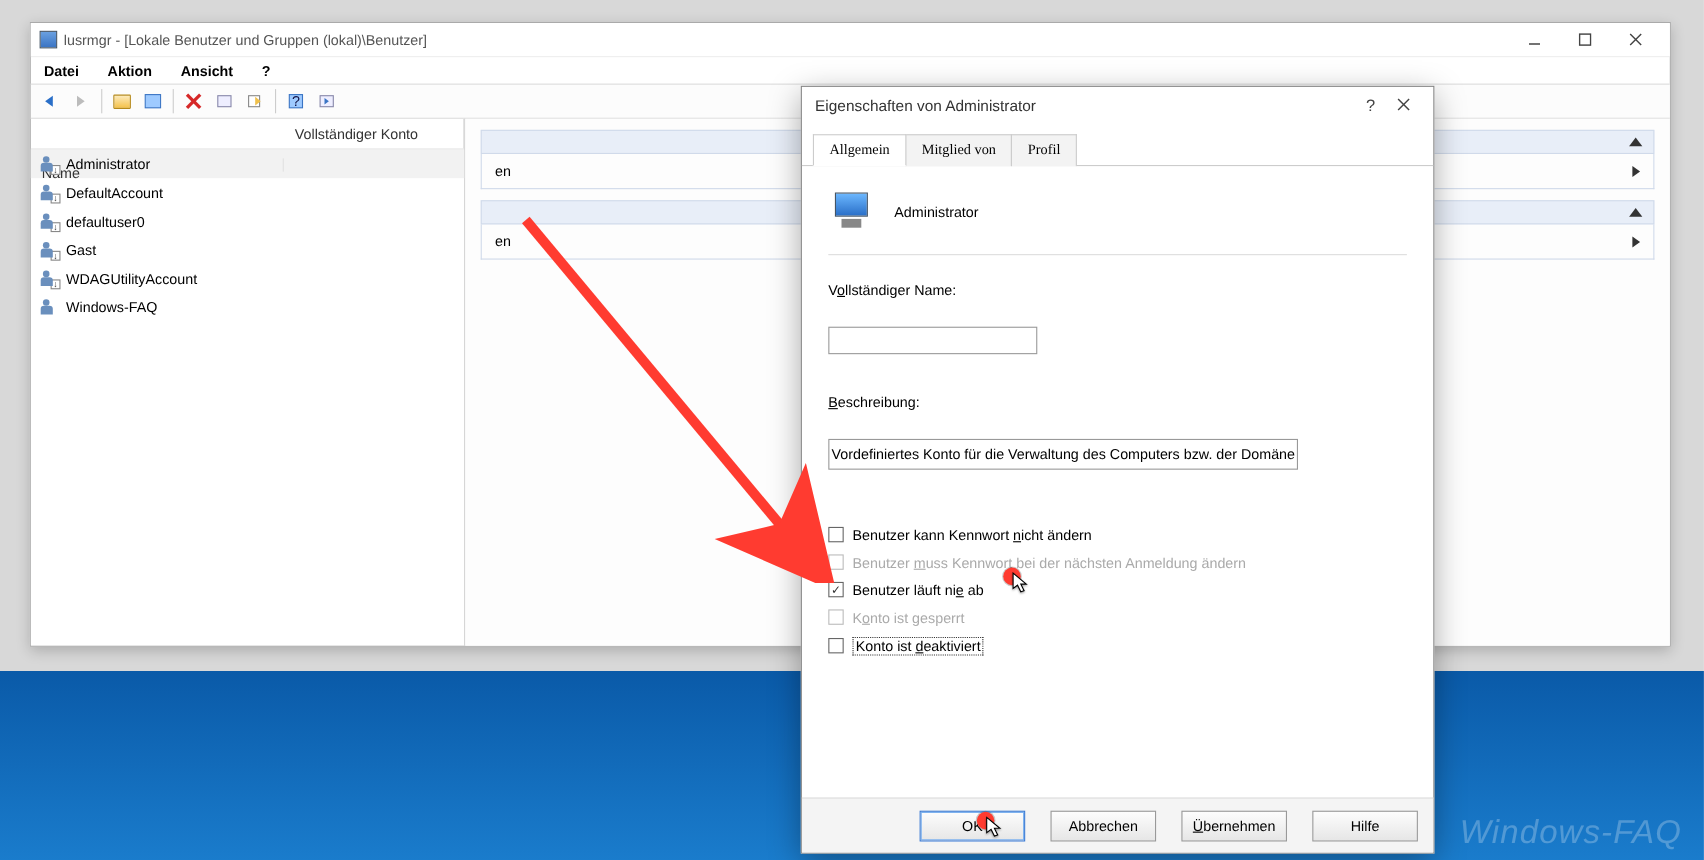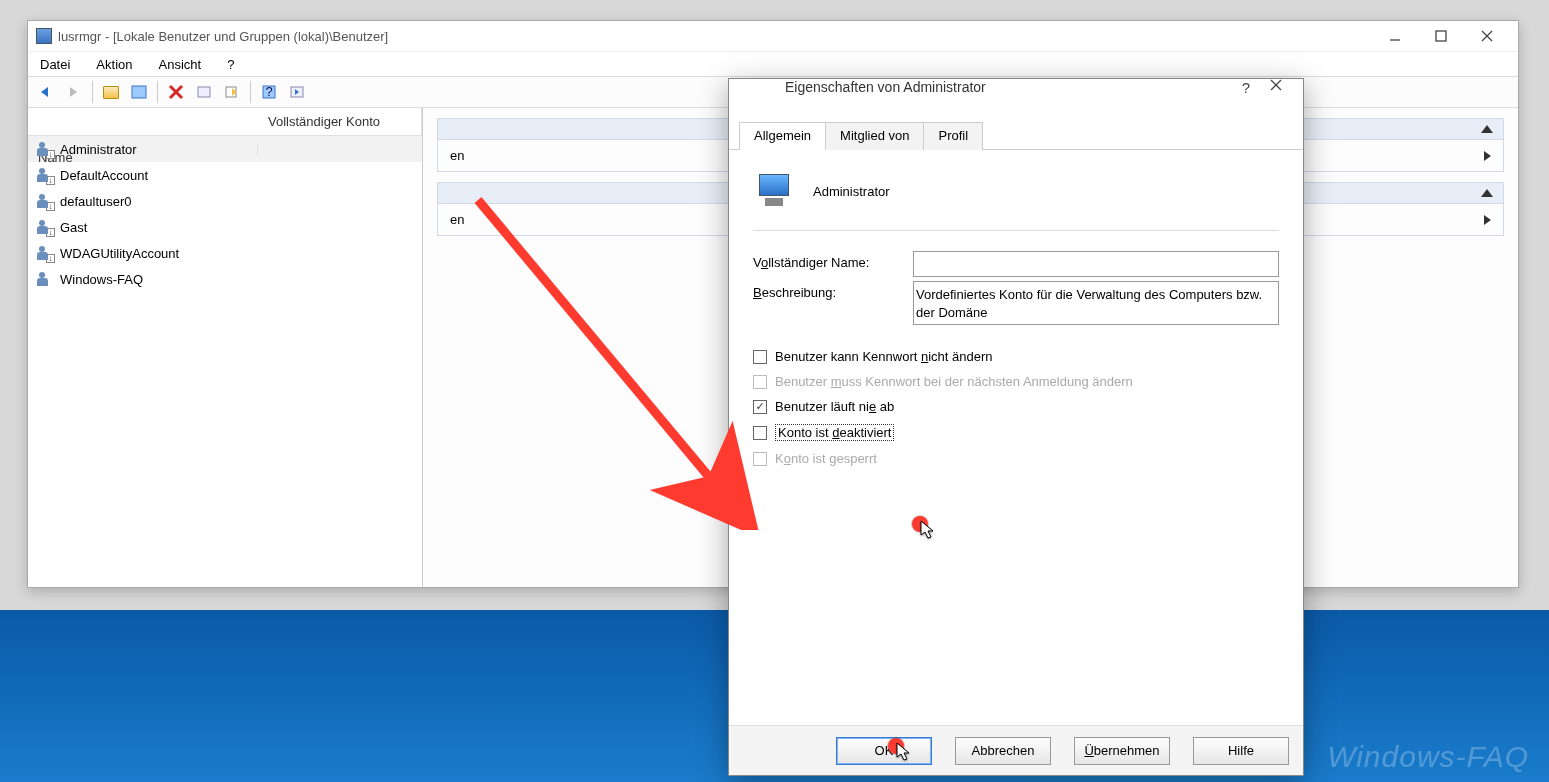--- a/index.html
+++ b/index.html
@@ -4,21 +4,21 @@
 <style>
   * { box-sizing: border-box; font-family: "Segoe UI", Tahoma, sans-serif; font-size: 13px; }
   body { margin: 0; width: 1549px; height: 782px; background: linear-gradient(180deg,#d8d8d8 0%,#d8d8d8 78%,#0a5aa8 78%,#1a7ccc 100%); position: relative; overflow: hidden; }
   .main-window { position: absolute; left: 27px; top: 20px; width: 1492px; height: 568px; background: #fff; border: 1px solid #aaa; box-shadow: 0 4px 12px rgba(0,0,0,.2); }
   .titlebar { height: 30px; display: flex; align-items: center; padding: 0 8px; background: #fff; }
   .titlebar .icon { width: 16px; height: 16px; margin-right: 6px; background: linear-gradient(#6aa0e0,#3a74c4); border: 1px solid #456; }
   .titlebar-title { color: #555; flex: 1; }
   .winctrl { width: 46px; height: 30px; display: flex; align-items: center; justify-content: center; color: #444; }
   .svg-ic { stroke: #444; stroke-width: 1.3; fill: none; }
   .menubar { height: 25px; display: flex; align-items: center; padding: 0 8px; gap: 18px; border-top: 1px solid #eee; }
-  .menubar span { padding: 2px 4px; }
+  .menubar span { padding: 2px 4px; font-weight: bold; }
   .toolbar { height: 32px; display: flex; align-items: center; padding: 0 6px; gap: 4px; border-top: 1px solid #ddd; border-bottom: 1px solid #ddd; background: #fcfcfc; }
   .tbtn { width: 24px; height: 24px; display: flex; align-items: center; justify-content: center; border: 1px solid transparent; }
   .tsep { width: 1px; height: 22px; background: #ccc; margin: 0 2px; }
   .panes { display: flex; height: calc(100% - 87px); }
   .tree-pane { width: 300px; border-right: 1px solid #ccc; padding: 6px 4px; overflow: hidden; position: relative; }
   .tree-root { display: flex; align-items: center; gap: 6px; padding: 2px 4px; white-space: nowrap; }
   .tree-item { display: flex; align-items: center; gap: 6px; padding: 2px 4px 2px 30px; white-space: nowrap; }
   .tree-item.selected { background: #d9e7f7; }
   .folder-ic { width: 16px; height: 13px; background: linear-gradient(#fceabb,#f5c24a); border: 1px solid #b68a1b; border-radius: 1px; }
   .comp-ic { width: 16px; height: 16px; background: linear-gradient(#7ab0e8,#3a74c4); border: 1px solid #456; }
@@ -39,33 +39,33 @@
   .user-ic .badge { position: absolute; right: -1px; bottom: -1px; width: 9px; height: 9px; background: #fff; border: 1px solid #888; font-size: 8px; line-height: 8px; text-align: center; color: #333; }
   .action-pane { flex: 1; background: #fdfdfd; position: relative; }
   .action-group { margin: 10px 14px; }
   .action-header { background: #e8eef8; padding: 6px 10px; border: 1px solid #d0daea; display: flex; align-items: center; justify-content: space-between; }
   .action-items { border: 1px solid #d0daea; border-top: none; }
   .action-item { padding: 8px 12px; display: flex; align-items: center; justify-content: space-between; }
   .tri-up { width: 0; height: 0; border-left: 6px solid transparent; border-right: 6px solid transparent; border-bottom: 8px solid #333; }
   .tri-right { width: 0; height: 0; border-top: 5px solid transparent; border-bottom: 5px solid transparent; border-left: 7px solid #333; }
 
   .dialog { position: absolute; left: 728px; top: 78px; width: 576px; height: 698px; background: #fff; border: 1px solid #888; box-shadow: 0 8px 28px rgba(0,0,0,.35); display: flex; flex-direction: column; }
-  .dlg-title { height: 34px; display: flex; padding: 0 12px; margin-left: 44px; }
+  .dlg-title { height: 34px; display: flex; align-items: center; padding: 0 12px; }
   .dlg-title-text { flex: 1; color: #333; font-size: 14px; }
   .dlg-help { width: 30px; text-align: center; color: #444; font-size: 15px; }
   .dlg-close { width: 30px; text-align: center; }
   .tabstrip { display: flex; padding: 8px 10px 0 10px; border-bottom: 1px solid #ccc; gap: 0; }
-  .tab { padding: 5px 14px 6px; border: 1px solid #ccc; border-bottom: none; background: #f3f3f3; margin-right: -1px; position: relative; top: 1px; }
+  .tab { padding: 5px 14px 6px; border: 1px solid #ccc; border-bottom: none; background: #f3f3f3; margin-right: -1px; position: relative; top: 1px; font-family: Liberation Serif, serif; }
   .tab.active { background: #fff; border-bottom: 1px solid #fff; z-index: 2; }
   .dlg-body { flex: 1; padding: 14px 24px; }
   .user-head { display: flex; align-items: center; gap: 18px; padding: 6px 0 18px; border-bottom: 1px solid #ddd; margin-bottom: 20px; }
   .user-big { width: 42px; height: 42px; position: relative; }
   .user-big .screen { position: absolute; left: 6px; top: 4px; width: 30px; height: 22px; background: linear-gradient(#6bb7ff,#2a6fc8); border: 1px solid #456; }
   .user-big .base { position: absolute; left: 12px; top: 28px; width: 18px; height: 8px; background: #888; }
-  .form-row { display: flex; align-items: flex-start; margin-bottom: 4px; gap: 10px; }
+  .form-row { display: flex; align-items: flex-start; margin-bottom: 32px; gap: 26px; flex-direction: column; }
   .form-label { width: 150px; padding-top: 4px; }
   .form-label .ul { text-decoration: underline; }
   .form-input { flex: 1; border: 1px solid #999; padding: 4px 6px; height: 26px; background: #fff; }
   .form-textarea { flex: 1; border: 1px solid #999; padding: 4px 2px; height: 44px; background: #fff; line-height: 1.35; }
   .chk-row { display: flex; align-items: center; gap: 8px; margin: 10px 0; }
   .chk { width: 14px; height: 14px; border: 1px solid #666; background: #fff; display: flex; align-items: center; justify-content: center; font-size: 11px; color: #333; }
   .chk.disabled { border-color: #bbb; }
   .chk-label.disabled { color: #aaa; }
   .chk-label.focused { border: 1px dotted #333; padding: 0 2px; }
   .chk-label .ul { text-decoration: underline; }
@@ -272,26 +272,26 @@
     </div>
     <div class="chk-row">
       <div class="chk disabled"></div>
       <div class="chk-label disabled"><span>Benutzer </span><span class="ul">m</span><span>uss Kennwort bei der nächsten Anmeldung ändern</span></div>
     </div>
     <div class="chk-row">
       <div class="chk">✓</div>
       <div class="chk-label"><span>Benutzer läuft ni</span><span class="ul">e</span><span> ab</span></div>
     </div>
     <div class="chk-row">
+      <div class="chk disabled"></div>
+      <div class="chk-label disabled"><span>K</span><span class="ul">o</span><span>nto ist gesperrt</span></div>
+    </div>
+    <div class="chk-row">
       <div class="chk"></div>
       <div class="chk-label focused"><span>Konto ist </span><span class="ul">d</span><span>eaktiviert</span></div>
-    </div>
-    <div class="chk-row">
-      <div class="chk disabled"></div>
-      <div class="chk-label disabled"><span>K</span><span class="ul">o</span><span>nto ist gesperrt</span></div>
     </div>
   </div>
   <div class="dlg-buttons">
     <div class="btn focus">
         <span>OK</span>
       </div>
     <div class="btn">Abbrechen</div>
     <div class="btn">
         <span class="ul">Ü</span>
         <span>bernehmen</span>

